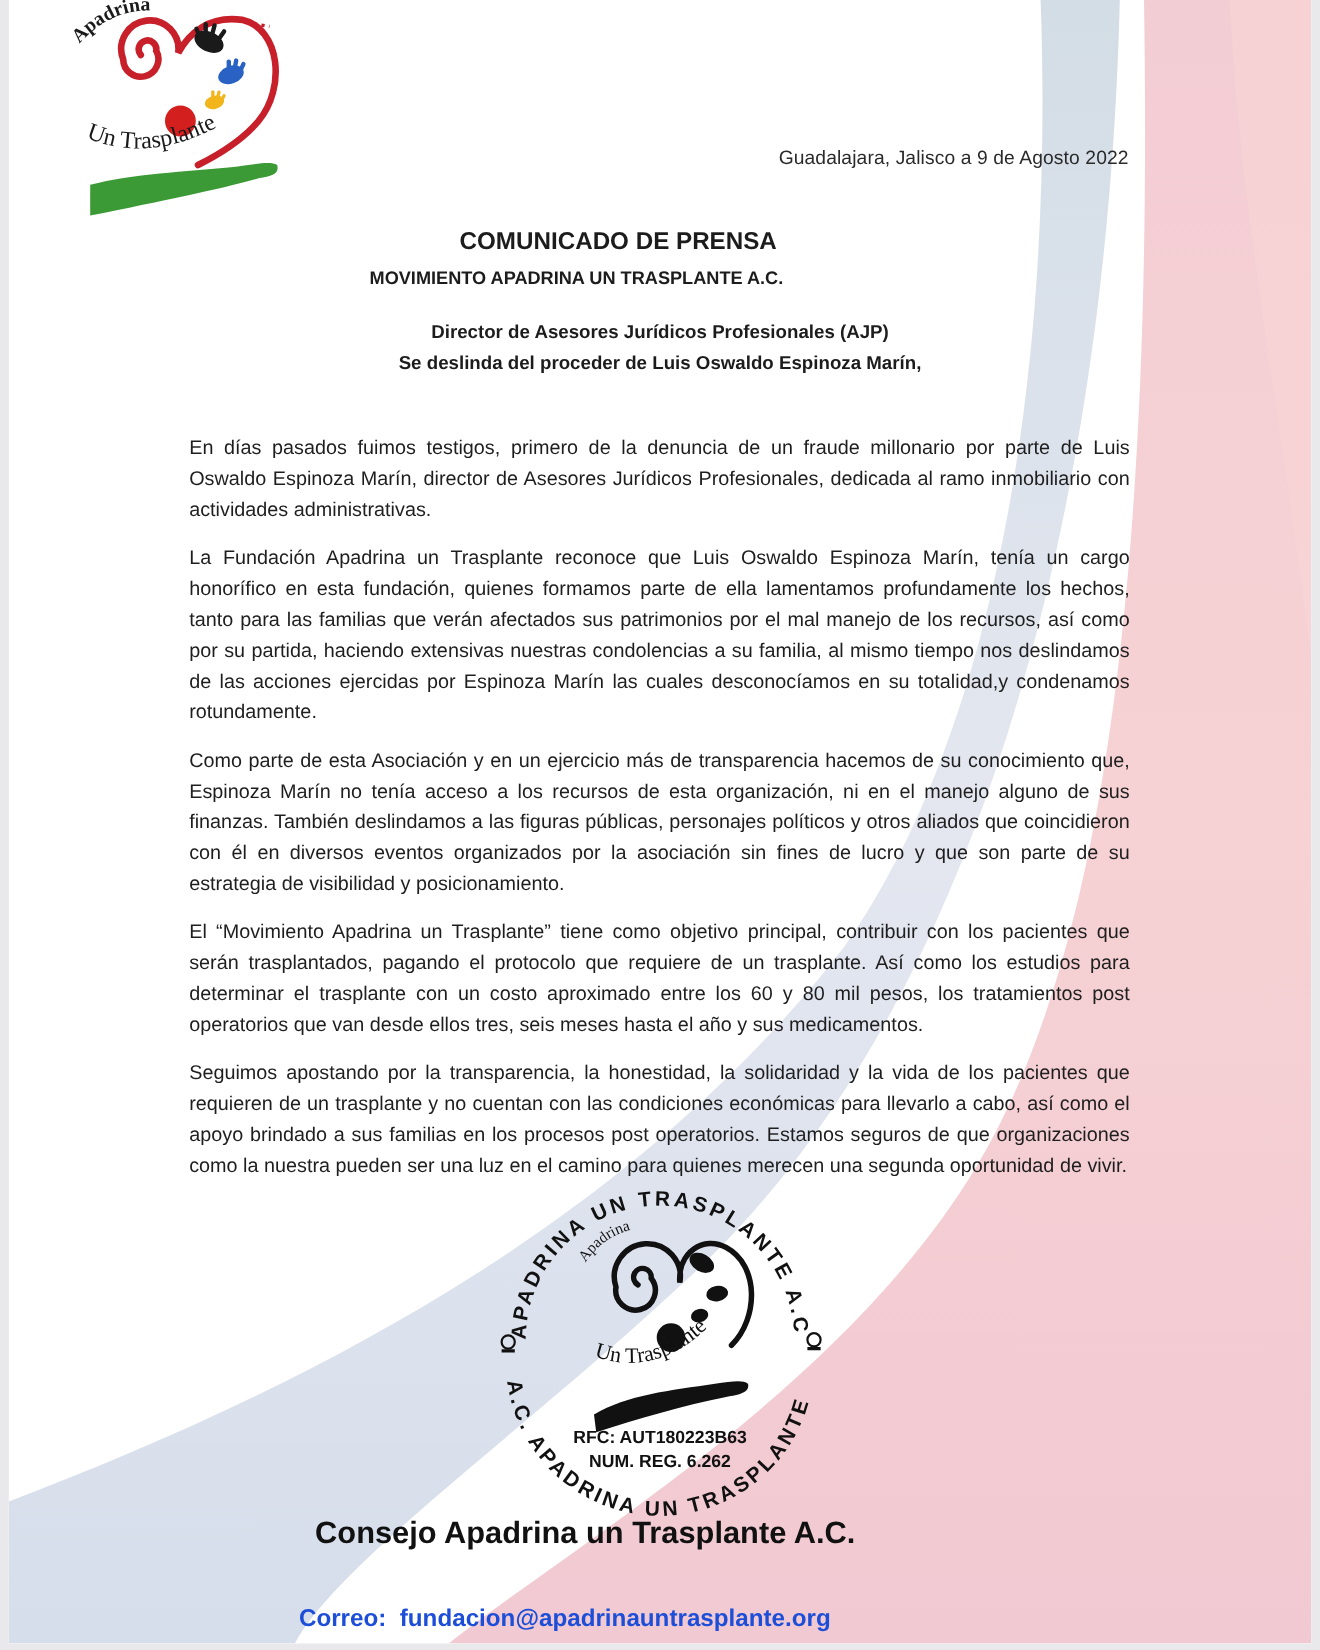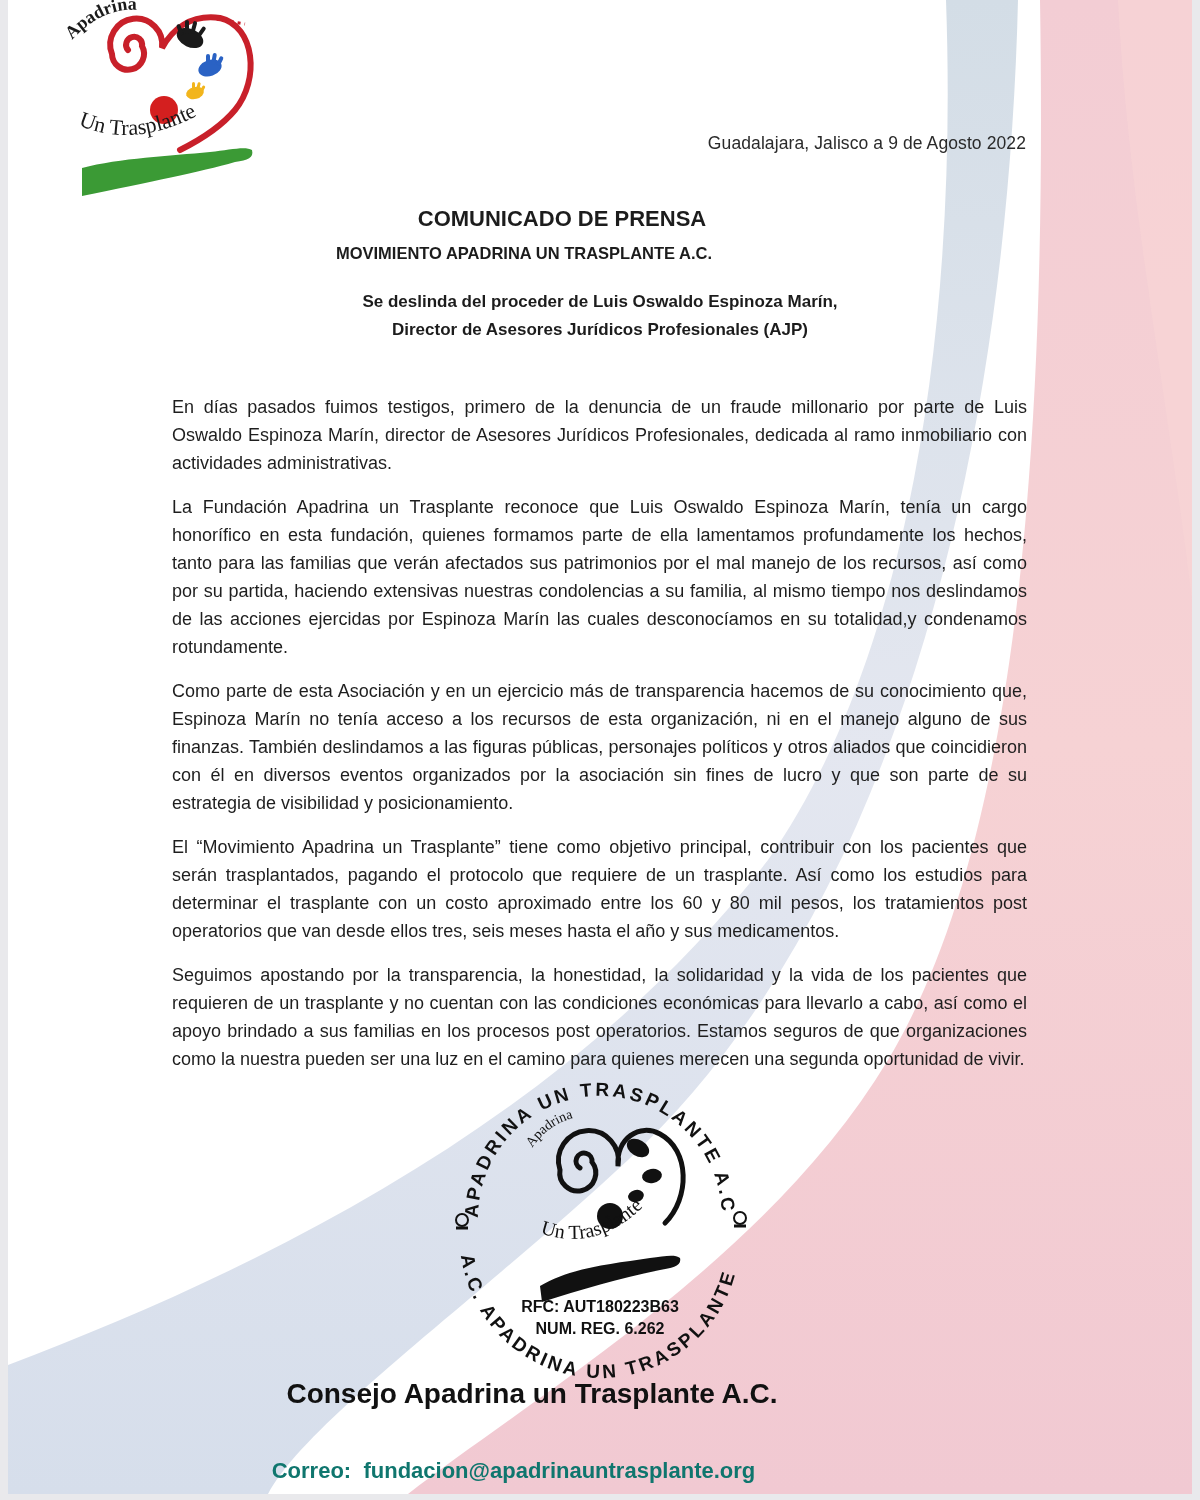--- a/index.html
+++ b/index.html
@@ -42,21 +42,21 @@
   .body b { font-weight: normal; }
 
   .seal { position: absolute; left: 432px; top: 1068px; width: 320px; height: 316px; }
 
   .council {
     position: absolute; left: 0; width: 1048px; top: 1378px; text-align: center;
     font-size: 28px; font-weight: bold; color: #111;
   }
   .email {
     position: absolute; left: 0; width: 1011px; top: 1458px; text-align: center;
-    font-size: 22px; font-weight: bold; color: #0f766e;
+    font-size: 22px; font-weight: bold; color: #1d4ed8;
   }
 </style>
 </head>
 <body>
 
 <div class="page">
 
   <svg class="bg-svg" viewBox="0 0 1184 1494" preserveAspectRatio="none">
     <defs>
       <linearGradient id="gBlue" x1="0" y1="0" x2="0" y2="1">
@@ -121,22 +121,22 @@
       </text>
 
       <path d="M 22 168 C 60 158, 110 156, 150 152 C 170 150, 185 146, 192 150 C 194 158, 188 160, 175 162 C 140 172, 90 182, 22 196 Z" fill="#3b9a35"></path>
     </svg>
 
     <div class="date">Guadalajara, Jalisco a 9 de Agosto 2022</div>
 
     <div class="title">COMUNICADO DE PRENSA</div>
     <div class="subtitle">MOVIMIENTO APADRINA UN TRASPLANTE A.C.</div>
     <div class="headline">
+      <div>Director de Asesores Jurídicos Profesionales (AJP)</div>
       <div>Se deslinda del proceder de Luis Oswaldo Espinoza Marín,</div>
-      <div>Director de Asesores Jurídicos Profesionales (AJP)</div>
     </div>
 
     <div class="body">
       <p>En días pasados fuimos testigos, primero de la denuncia de un fraude millonario por parte de Luis Oswaldo Espinoza Marín, director de Asesores Jurídicos Profesionales, dedicada al ramo inmobiliario con actividades administrativas.</p>
       <p><span>La Fundación Apadrina un Trasplante reconoce que Luis Oswaldo Espinoza Marín, tenía un cargo honorífico en esta fundación, quienes formamos parte de ella lamentamos profundamente los hechos, tanto para las familias que verán afectados sus patrimonios por el mal manejo de los recursos, así como por su partida, haciendo extensivas nuestras condolencias a su familia, </span><b>al mismo tiempo nos deslindamos de las acciones ejercidas por Espinoza Marín las cuales desconocíamos en su totalidad,y condenamos rotundamente.</b></p>
       <p>Como parte de esta Asociación y en un ejercicio más de transparencia hacemos de su conocimiento que, Espinoza Marín no tenía acceso a los recursos de esta organización, ni en el manejo alguno de sus finanzas. También deslindamos a las figuras públicas, personajes políticos y otros aliados que coincidieron con él en diversos eventos organizados por la asociación sin fines de lucro y que son parte de su estrategia de visibilidad y posicionamiento.</p>
       <p>El “Movimiento Apadrina un Trasplante” tiene como objetivo principal, contribuir con los pacientes que serán trasplantados, pagando el protocolo que requiere de un trasplante. Así como los estudios para determinar el trasplante con un costo aproximado entre los 60 y 80 mil pesos, los tratamientos post operatorios que van desde ellos tres, seis meses hasta el año y sus medicamentos.</p>
       <p>Seguimos apostando por la transparencia, la honestidad, la solidaridad y la vida de los pacientes que requieren de un trasplante y no cuentan con las condiciones económicas para llevarlo a cabo, así como el apoyo brindado a sus familias en los procesos post operatorios. Estamos seguros de que organizaciones como la nuestra pueden ser una luz en el camino para quienes merecen una segunda oportunidad de vivir.</p>
     </div>
 

